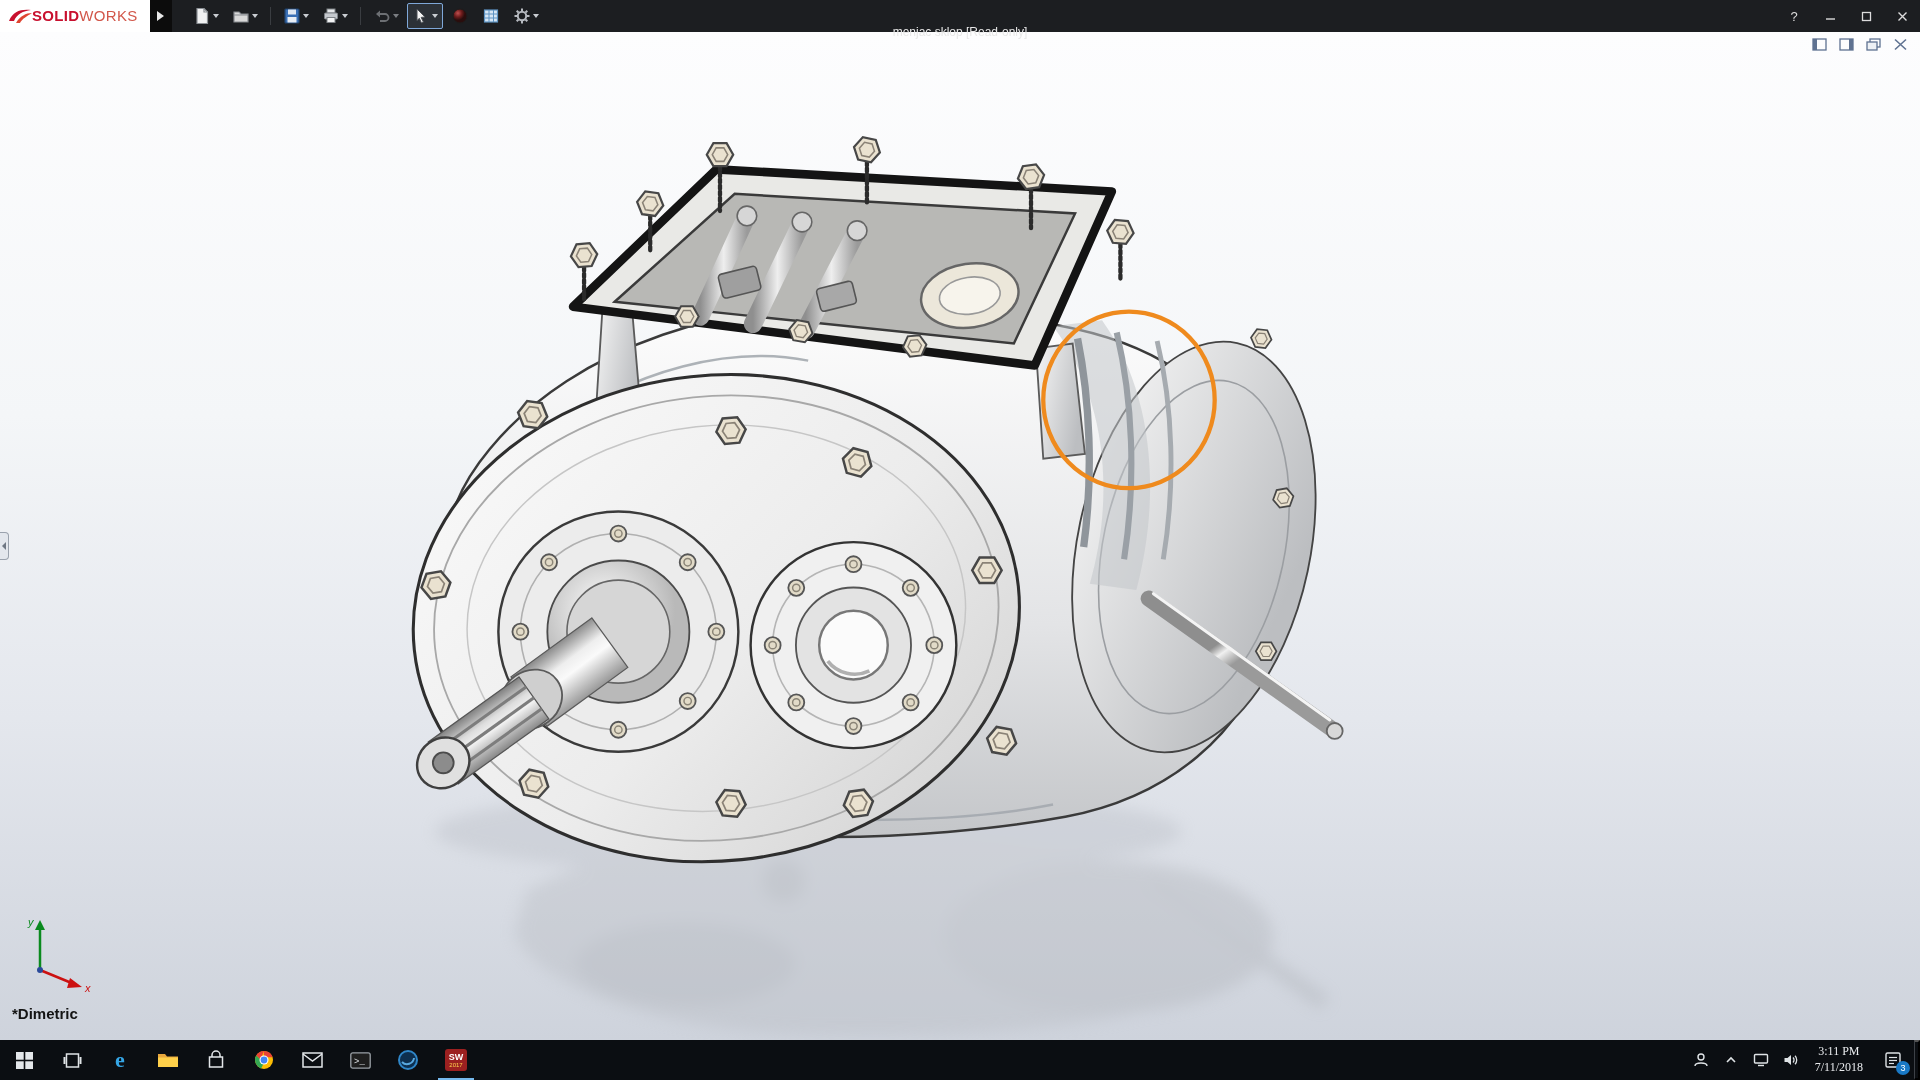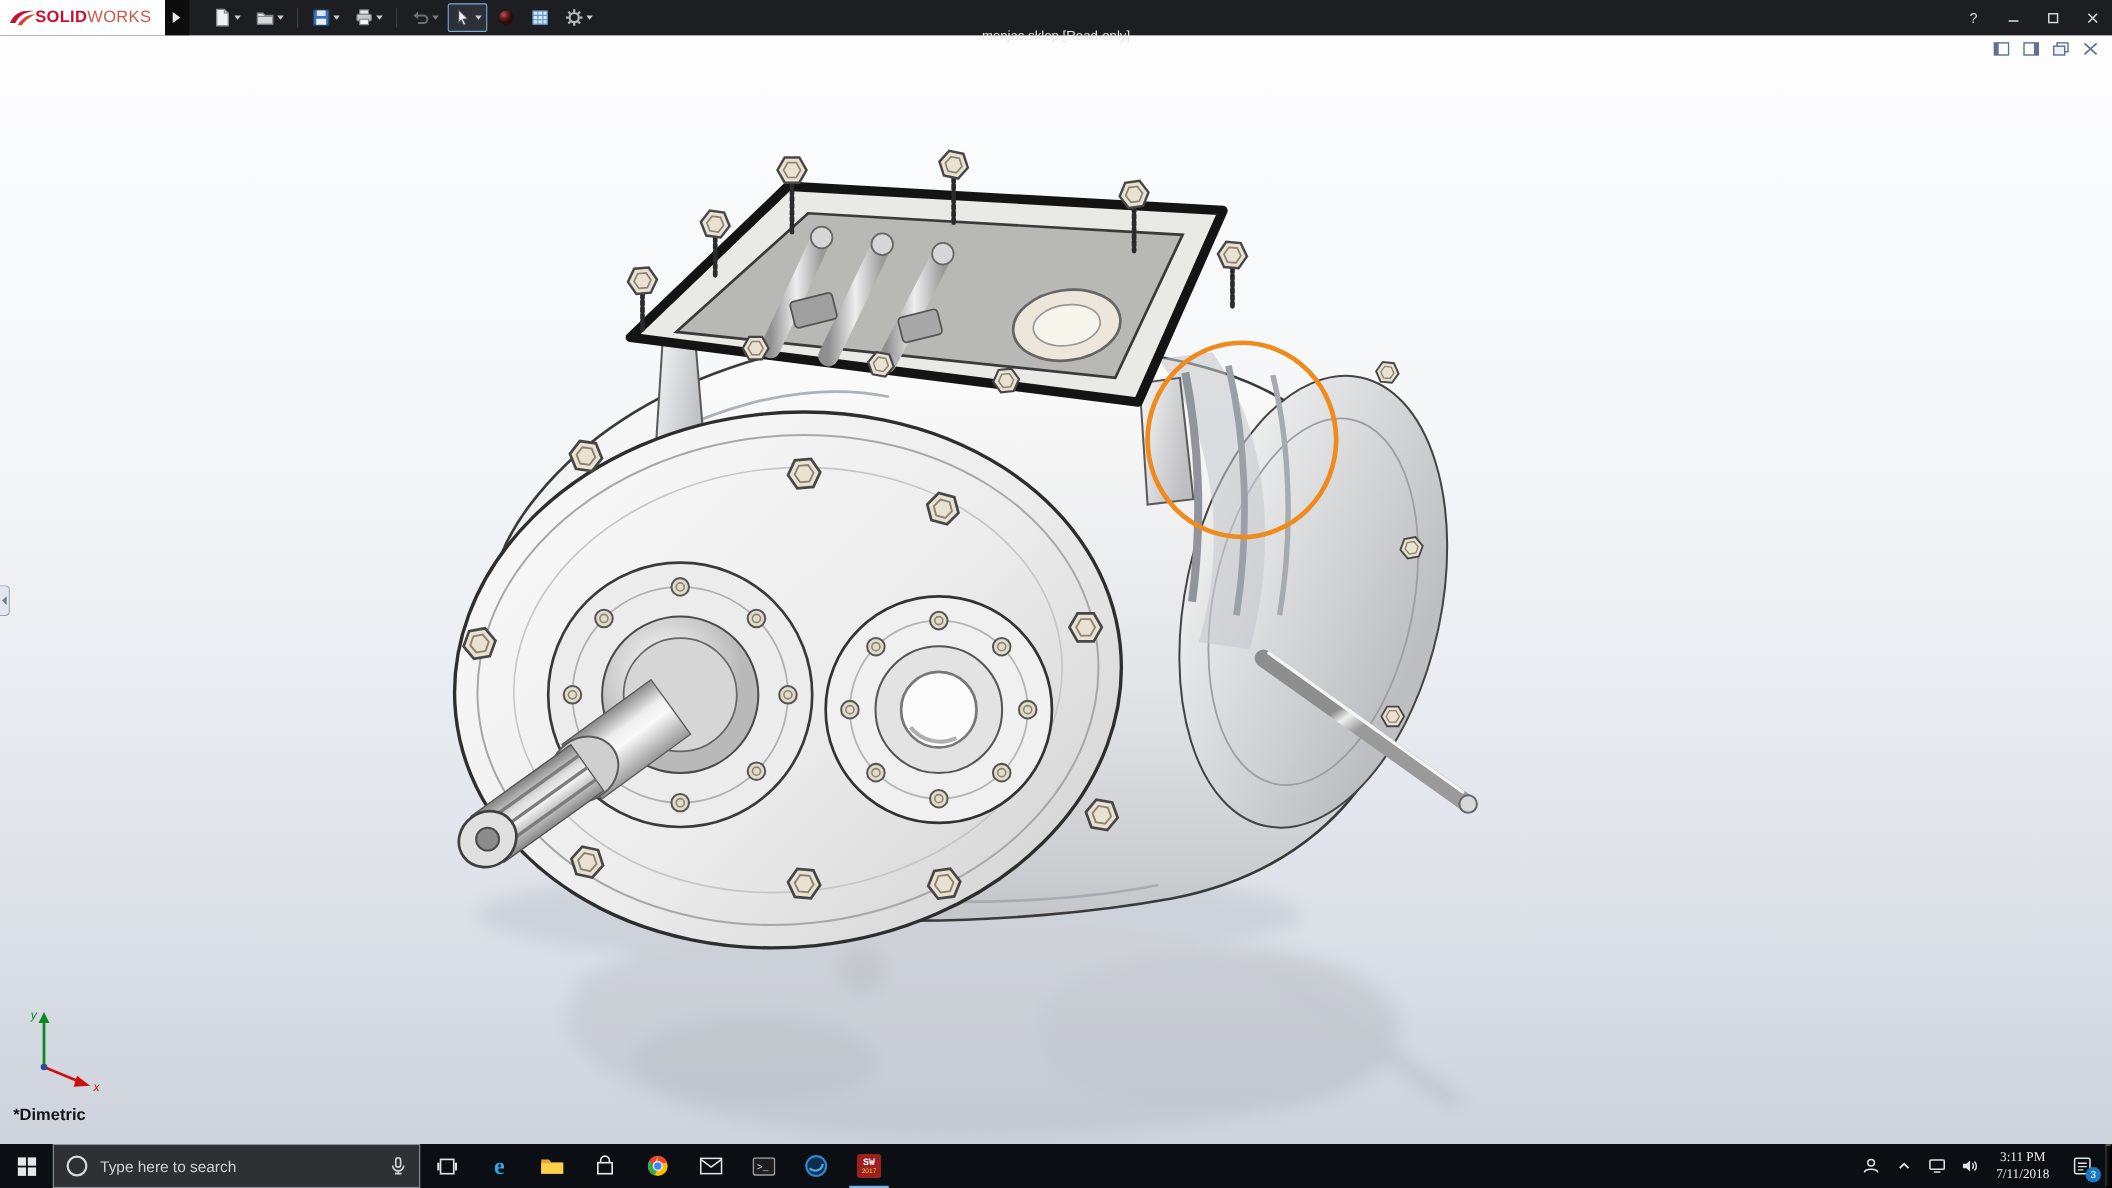--- a/index.html
+++ b/index.html
@@ -44,21 +44,21 @@
   .search-box { width:334px; height:40px; background:#2e3034; border:1px solid #8a8f95; display:flex; align-items:center; padding:0 10px; gap:10px; }
   .search-box input { flex:1; background:transparent; border:none; outline:none; color:#d8dbde; font-size:14px; font-family:"Liberation Sans",sans-serif; }
   .search-box input::placeholder { color:#cfd3d7; opacity:1; }
   .tray { margin-left:auto; display:flex; align-items:center; height:40px; }
   .tray-btn { width:30px; height:40px; border:none; background:transparent; display:flex; align-items:center; justify-content:center; }
   .clock { height:40px; display:flex; flex-direction:column; align-items:center; justify-content:center; color:#e9ebee; font-size:12px; line-height:1.3; padding:0 9px; }
   .action-btn { width:42px; height:40px; border:none; background:transparent; display:flex; align-items:center; justify-content:center; position:relative; }
   .badge { position:absolute; right:4px; bottom:5px; min-width:14px; height:14px; border-radius:8px; background:#1979c6; color:#fff; font-size:9px; display:flex; align-items:center; justify-content:center; padding:0 3px; }
   .show-desktop { width:6px; height:40px; border-left:1px solid #3d4147; background:transparent; }
   .sw-tile { width:22px; height:22px; background:#9c2020; border-radius:3px; display:flex; flex-direction:column; align-items:center; justify-content:center; line-height:1; }
-  .sw-tile .l1 { color:#fff; font-size:9px; font-weight:bold;font-family:Liberation Mono, monospace; }
+  .sw-tile .l1 { color:#fff; font-size:9px; font-weight:bold; }
   .sw-tile .l2 { color:#ffd34d; font-size:6px; }
 </style>
 </head>
 <body>
 
 <div class="screen">
 
   <header class="titlebar">
     <div class="brand">
       <svg width="24" height="17" viewBox="0 0 24 17">
@@ -412,32 +412,20 @@
   <footer class="taskbar">
     <button class="tb-btn">
       <svg width="17" height="17" viewBox="0 0 17 17">
         <rect x="0" y="0" width="7.7" height="7.7" fill="#e4e7ea"></rect>
           <rect x="9.3" y="0" width="7.7" height="7.7" fill="#e4e7ea"></rect>
         <rect x="0" y="9.3" width="7.7" height="7.7" fill="#e4e7ea"></rect>
           <rect x="9.3" y="9.3" width="7.7" height="7.7" fill="#e4e7ea"></rect>
       </svg>
     </button>
 
-    <div class="search-box">
-      <svg width="22" height="22" viewBox="0 0 22 22">
-          <circle cx="11" cy="11" r="8.5" fill="none" stroke="#d3d8dd" stroke-width="2"></circle>
-        </svg>
-      <input type="text" placeholder="Type here to search" style="">
-      <svg width="18" height="18" viewBox="0 0 18 18">
-        <rect x="6.8" y="1.5" width="4.4" height="8.5" rx="2.2" fill="none" stroke="#cfd4d9" stroke-width="1.5"></rect>
-        <path d="M4,8.5 a5,5 0 0 0 10,0" fill="none" stroke="#cfd4d9" stroke-width="1.5"></path>
-        <line x1="9" y1="13.5" x2="9" y2="16" stroke="#cfd4d9" stroke-width="1.5"></line>
-          <line x1="6" y1="16" x2="12" y2="16" stroke="#cfd4d9" stroke-width="1.5"></line>
-      </svg>
-    </div>
 
     <button class="tb-btn">
       <svg width="19" height="17" viewBox="0 0 19 17">
         <rect x="3.5" y="2" width="12" height="13" fill="none" stroke="#dfe3e6" stroke-width="1.5"></rect>
         <rect x="0.5" y="5" width="2" height="7" fill="#dfe3e6"></rect>
           <rect x="16.5" y="5" width="2" height="7" fill="#dfe3e6"></rect>
       </svg>
     </button>
 
     <button class="tb-btn">

